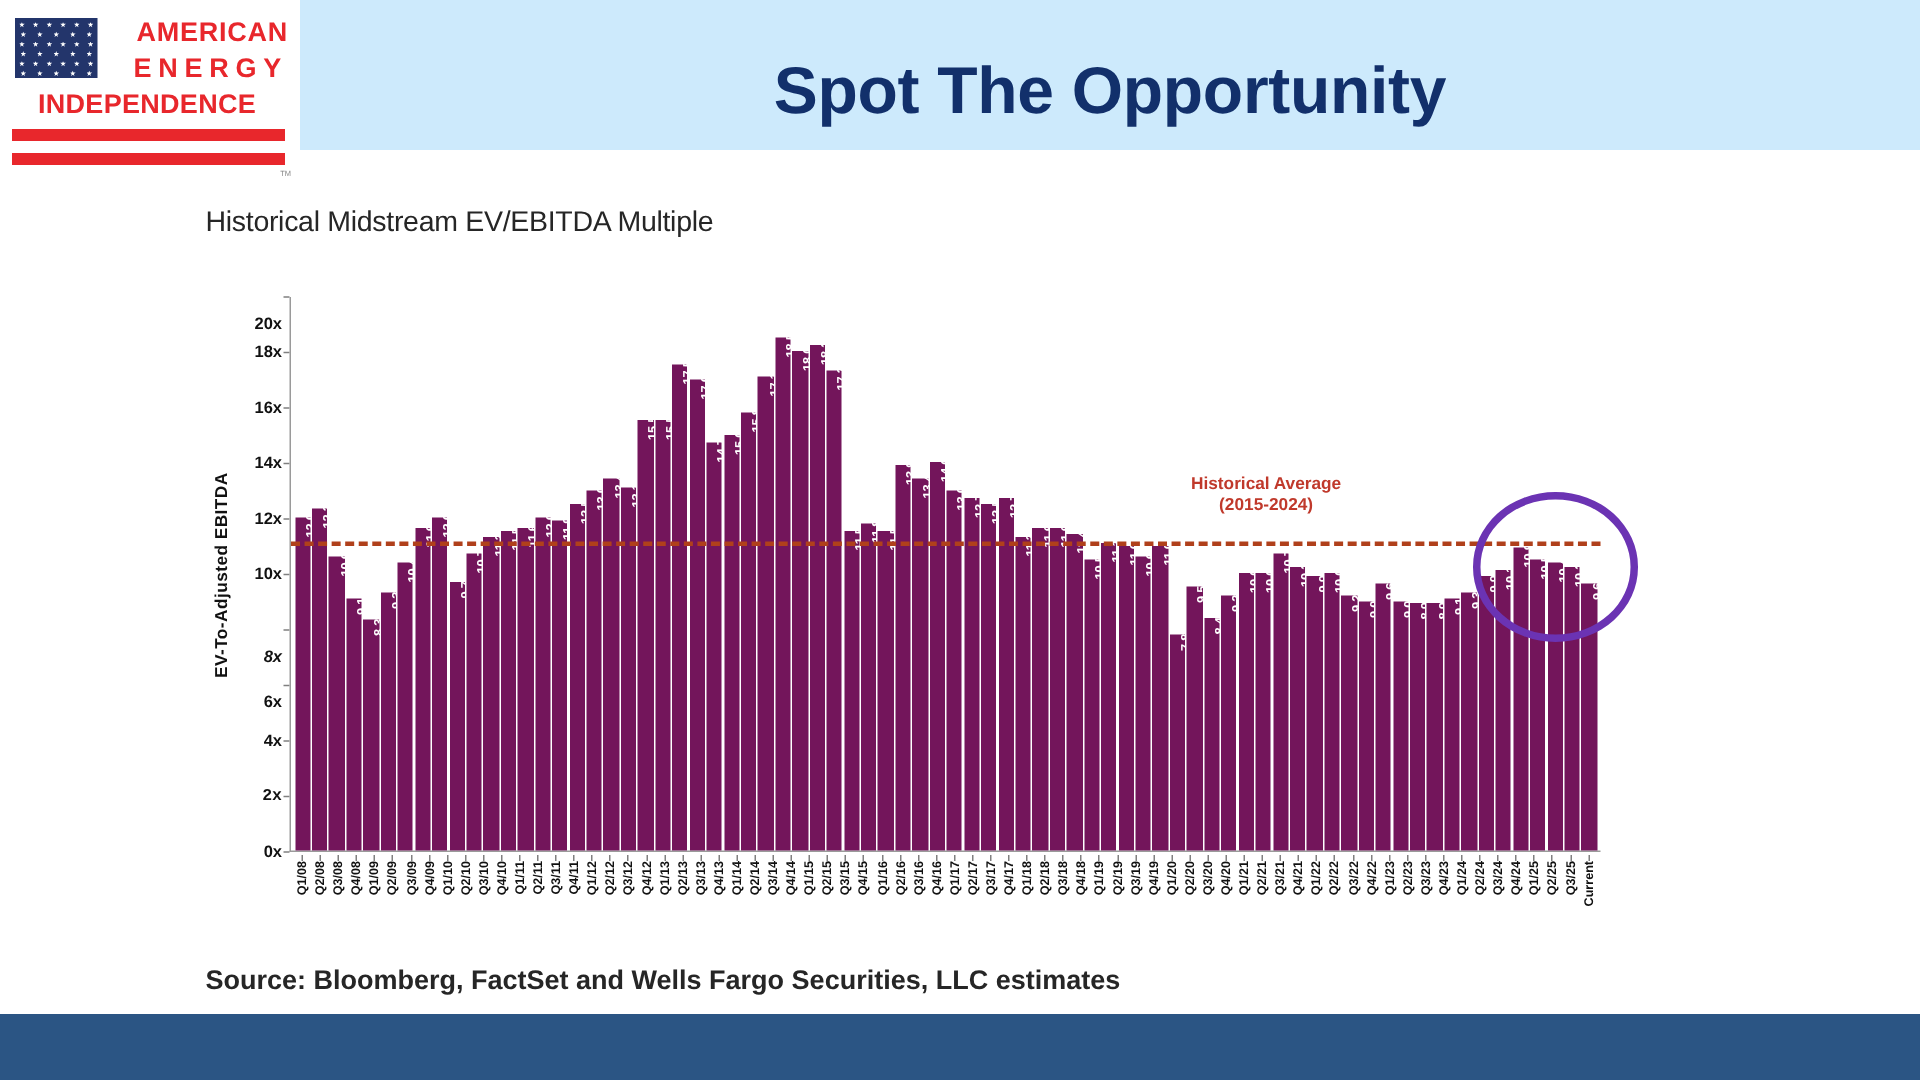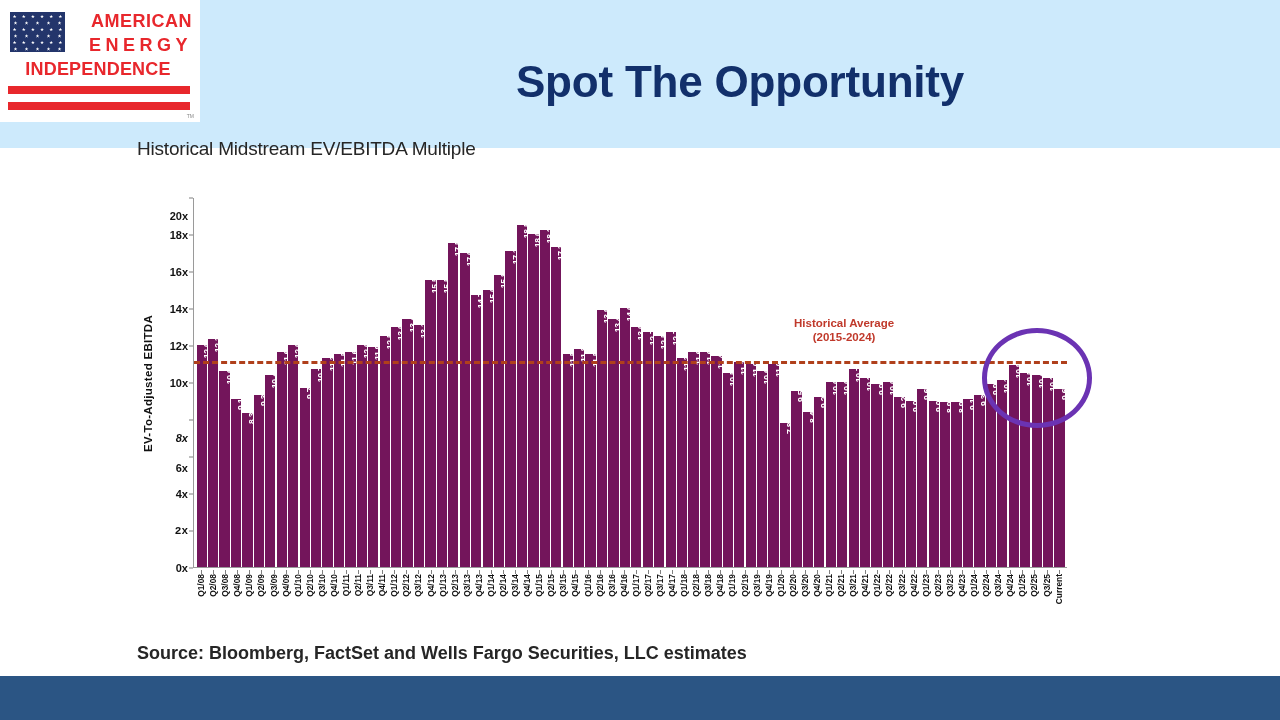--- a/index.html
+++ b/index.html
@@ -12,21 +12,21 @@
     height: 720px;
     font-family: "Liberation Sans", sans-serif;
     overflow: hidden;
     position: relative;
   }
 
   
   #slide-header {
     position: absolute;
     left: 0; top: 0;
-    width: 1280px; height: 148px;
+    width: 1280px; height: 100px;
     background: #cdeafc;
   }
   #logo-block {
     position: absolute;
     left: 0; top: 0;
     width: 200px; height: 122px;
     background: #ffffff;
     box-sizing: border-box;
     padding: 8px 8px 0 8px;
   }
@@ -77,21 +77,20 @@
     position: absolute;
     left: 200px; top: 0;
     width: 1080px; height: 122px;
     display: flex;
     align-items: center;
     justify-content: center;
     color: #12306b;
     font-size: 44px;
     font-weight: bold;
     letter-spacing: -0.2px;
-    margin-top: 21px;
   }
 
   
   #slide-footer-band {
     position: absolute;
     left: 0; top: 676px;
     width: 1280px; height: 44px;
     background: #2b5584;
   }
 

